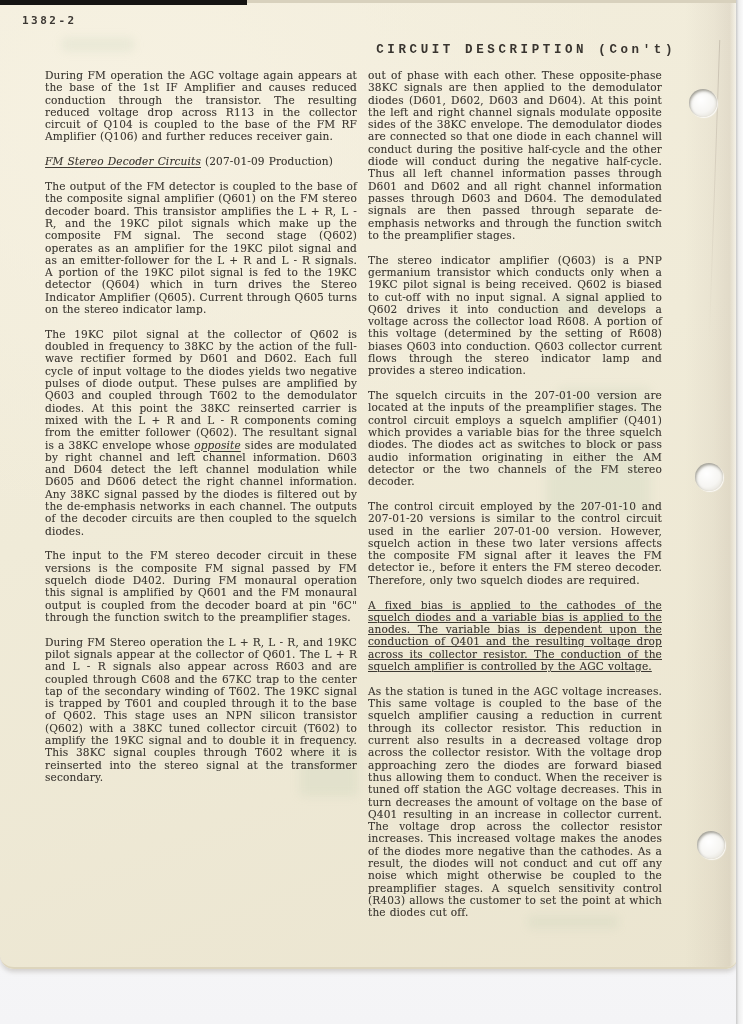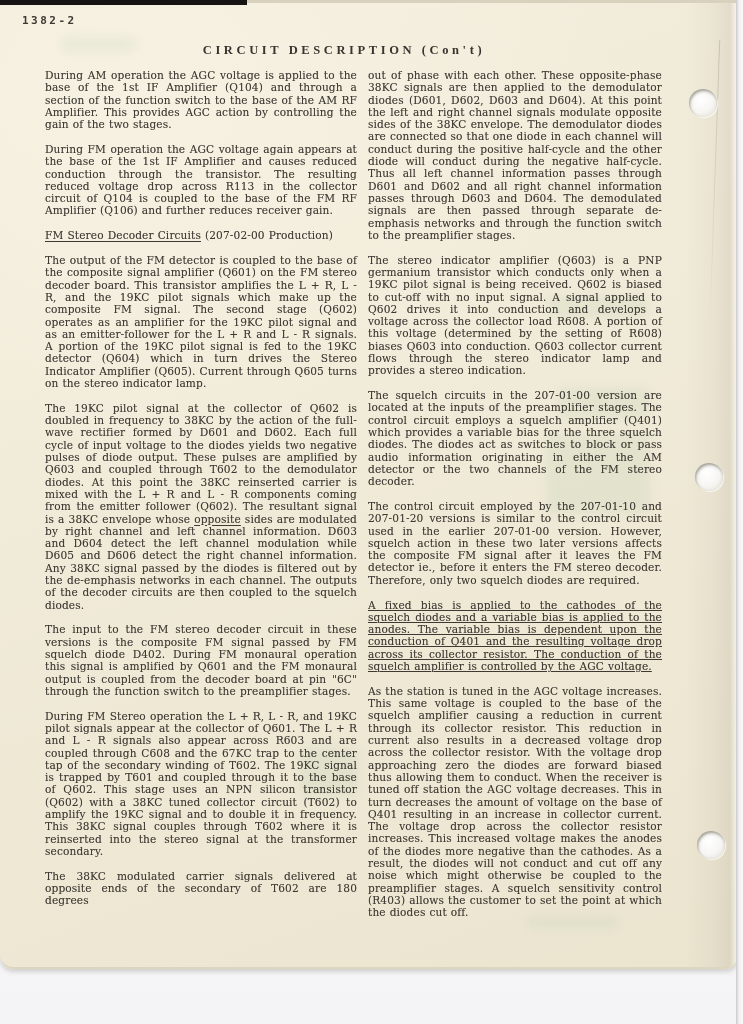--- a/index.html
+++ b/index.html
@@ -43,35 +43,35 @@
   .hole.h3{left:697px;top:831px;}
   
   .ghost{position:absolute;background:rgba(165,195,160,.16);filter:blur(5px);border-radius:4px;}
   
   .page-number{
     position:absolute;left:22px;top:14px;
     font-family:"DejaVu Sans Mono", monospace;font-size:11px;font-weight:bold;
     letter-spacing:2.5px;color:#3c3833;
   }
   .doc-title{
-    position:absolute;left:0;top:43px;width:676px;text-align:center;
-    font-family:Liberation Serif, serif;font-size:12.5px;font-weight:bold;
-    letter-spacing:3.6px;color:#38342f;margin-left:6px;
+    position:absolute;left:0;top:43px;width:676px;text-align:right;
+    font-family:Liberation Mono, monospace;font-size:12.5px;font-weight:bold;
+    letter-spacing:3.6px;color:#38342f;
   }
   .col{
     position:absolute;top:69px;text-align:justify;
     font-family:"DejaVu Serif", serif;font-size:10.6px;line-height:12.3px;
     letter-spacing:.12px;word-spacing:.5px;color:#3d3933;
     text-shadow:0 0 .4px rgba(60,55,48,.35);
   }
   .col-left{left:45px;width:312px;}
   .col-right{left:368px;width:294px;}
   .col p{margin:0 0 12.5px 0;}
   .head{font-weight:normal;}
-  .u{text-decoration:underline;text-underline-offset:2px;}
+  .u{text-decoration:underline;text-underline-offset:2px;font-style:italic;}
   .sp-sm{margin-top:4px;}
   .sp-md{margin-top:10px;}
   .sp-lg{margin-top:16px;text-decoration:underline;}
 </style>
 </head>
 <body>
 
 <div class="paper">
   <div class="paper-right-fold"></div>
   <div class="crease"></div>
@@ -80,28 +80,26 @@
   <div class="ghost" style="left:548px;top:296px;width:100px;height:22px;"></div>
   <div class="ghost" style="left:558px;top:388px;width:92px;height:30px;"></div>
   <div class="ghost" style="left:546px;top:434px;width:104px;height:80px;"></div>
   <div class="ghost" style="left:300px;top:748px;width:58px;height:48px;"></div>
   <div class="ghost" style="left:528px;top:916px;width:90px;height:12px;"></div>
 
   <div class="page-number">1382-2</div>
   <div class="doc-title">CIRCUIT DESCRIPTION (Con't)</div>
 
   <div class="col col-left">
-    <p>During AM operation the AGC voltage is applied to the base of the 1st IF Amplifier (Q104) and through a section of the function switch to the base of the AM RF Amplifier. This provides AGC action by controlling the gain of the two stages.</p>
     <p>During FM operation the AGC voltage again appears at the base of the 1st IF Amplifier and causes reduced conduction through the transistor. The resulting reduced voltage drop across R113 in the collector circuit of Q104 is coupled to the base of the FM RF Amplifier (Q106) and further reduces receiver gain.</p>
-    <p class="head sp-sm"><span class="u">FM Stereo Decoder Circuits</span><span> (207-02-00 Production)</span></p>
+    <p class="head sp-sm"><span class="u">FM Stereo Decoder Circuits</span><span> (207-01-09 Production)</span></p>
     <p>The output of the FM detector is coupled to the base of the composite signal amplifier (Q601) on the FM stereo decoder board. This transistor amplifies the L + R, L - R, and the 19KC pilot signals which make up the composite FM signal. The second stage (Q602) operates as an amplifier for the 19KC pilot signal and as an emitter-follower for the L + R and L - R signals. A portion of the 19KC pilot signal is fed to the 19KC detector (Q604) which in turn drives the Stereo Indicator Amplifier (Q605). Current through Q605 turns on the stereo indicator lamp.</p>
     <p><span>The 19KC pilot signal at the collector of Q602 is doubled in frequency to 38KC by the action of the full-wave rectifier formed by D601 and D602. Each full cycle of input voltage to the diodes yields two negative pulses of diode output. These pulses are amplified by Q603 and coupled through T602 to the demodulator diodes. At this point the 38KC reinserted carrier is mixed with the L + R and L - R components coming from the emitter follower (Q602). The resultant signal is a 38KC envelope whose </span><span class="u">opposite</span><span> sides are modulated by right channel and left channel information. D603 and D604 detect the left channel modulation while D605 and D606 detect the right channel information. Any 38KC signal passed by the diodes is filtered out by the de-emphasis networks in each channel. The outputs of the decoder circuits are then coupled to the squelch diodes.</span></p>
     <p>The input to the FM stereo decoder circuit in these versions is the composite FM signal passed by FM squelch diode D402. During FM monaural operation this signal is amplified by Q601 and the FM monaural output is coupled from the decoder board at pin "6C" through the function switch to the preamplifier stages.</p>
     <p>During FM Stereo operation the L + R, L - R, and 19KC pilot signals appear at the collector of Q601. The L + R and L - R signals also appear across R603 and are coupled through C608 and the 67KC trap to the center tap of the secondary winding of T602. The 19KC signal is trapped by T601 and coupled through it to the base of Q602. This stage uses an NPN silicon transistor (Q602) with a 38KC tuned collector circuit (T602) to amplify the 19KC signal and to double it in frequency. This 38KC signal couples through T602 where it is reinserted into the stereo signal at the transformer secondary.</p>
-    <p>The 38KC modulated carrier signals delivered at opposite ends of the secondary of T602 are 180 degrees</p>
   </div>
 
   <div class="col col-right">
     <p>out of phase with each other. These opposite-phase 38KC signals are then applied to the demodulator diodes (D601, D602, D603 and D604). At this point the left and right channel signals modulate opposite sides of the 38KC envelope. The demodulator diodes are connected so that one diode in each channel will conduct during the positive half-cycle and the other diode will conduct during the negative half-cycle. Thus all left channel information passes through D601 and D602 and all right channel information passes through D603 and D604. The demodulated signals are then passed through separate de-emphasis networks and through the function switch to the preamplifier stages.</p>
     <p>The stereo indicator amplifier (Q603) is a PNP germanium transistor which conducts only when a 19KC pilot signal is being received. Q602 is biased to cut-off with no input signal. A signal applied to Q602 drives it into conduction and develops a voltage across the collector load R608. A portion of this voltage (determined by the setting of R608) biases Q603 into conduction. Q603 collector current flows through the stereo indicator lamp and provides a stereo indication.</p>
     <p>The squelch circuits in the 207-01-00 version are located at the inputs of the preamplifier stages. The control circuit employs a squelch amplifier (Q401) which provides a variable bias for the three squelch diodes. The diodes act as switches to block or pass audio information originating in either the AM detector or the two channels of the FM stereo decoder.</p>
     <p class="sp-md">The control circuit employed by the 207-01-10 and 207-01-20 versions is similar to the control circuit used in the earlier 207-01-00 version. However, squelch action in these two later versions affects the composite FM signal after it leaves the FM detector ie., before it enters the FM stereo decoder. Therefore, only two squelch diodes are required.</p>
     <p class="sp-lg">A fixed bias is applied to the cathodes of the squelch diodes and a variable bias is applied to the anodes. The variable bias is dependent upon the conduction of Q401 and the resulting voltage drop across its collector resistor. The conduction of the squelch amplifier is controlled by the AGC voltage.</p>
     <p class="sp-sm">As the station is tuned in the AGC voltage increases. This same voltage is coupled to the base of the squelch amplifier causing a reduction in current through its collector resistor. This reduction in current also results in a decreased voltage drop across the collector resistor. With the voltage drop approaching zero the diodes are forward biased thus allowing them to conduct. When the receiver is tuned off station the AGC voltage decreases. This in turn decreases the amount of voltage on the base of Q401 resulting in an increase in collector current. The voltage drop across the collector resistor increases. This increased voltage makes the anodes of the diodes more negative than the cathodes. As a result, the diodes will not conduct and cut off any noise which might otherwise be coupled to the preamplifier stages. A squelch sensitivity control (R403) allows the customer to set the point at which the diodes cut off.</p>
   </div>

